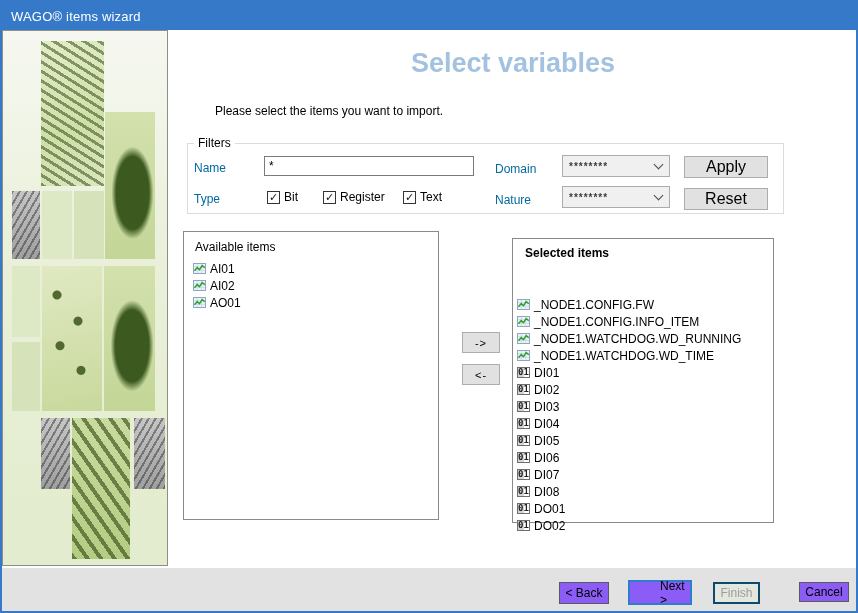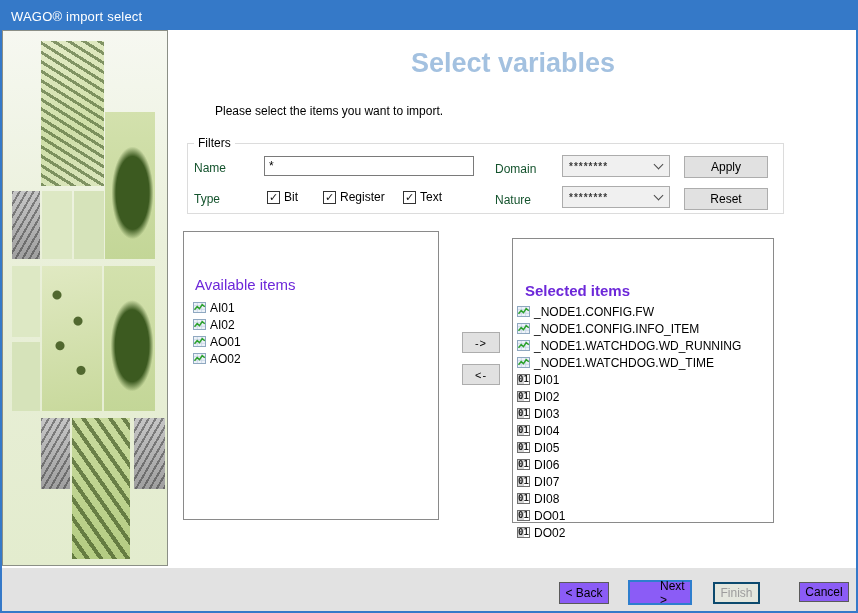--- a/index.html
+++ b/index.html
@@ -53,21 +53,21 @@
   }
   
   .groupbox {
     position:absolute; left:185px; top:141px; width:597px; height:71px;
     border:1px solid #dcdcdc;
   }
   .legend {
     position:absolute; left:6px; top:-8px; background:#fff; padding:0 4px;
     font-size:12px; color:#000;
   }
-  .flabel { position:absolute; font-size:12px; color:#14532d; }
+  .flabel { position:absolute; font-size:12px; color:#0369a1; }
   .tinput {
     position:absolute; left:262px; top:154px; width:210px; height:20px;
     border:1px solid #7a7a7a; font-size:12px; padding:1px 4px;
     font-family:"Liberation Sans", sans-serif; outline:none;
   }
   .combo {
     position:absolute; width:108px; height:22px;
     background:#f0f0f0; border:1px solid #acacac;
     display:flex; align-items:center; justify-content:space-between;
     padding:0 7px 0 6px; cursor:default;
@@ -76,31 +76,31 @@
   .chev { width:7px; height:7px; border-right:1.4px solid #4a4a4a;
     border-bottom:1.4px solid #4a4a4a; transform:rotate(45deg); margin-top:-4px; }
   .cbgroup { position:absolute; display:flex; align-items:center; font-size:12px; }
   .cbox {
     width:13px; height:13px; border:1px solid #333; background:#fff;
     display:inline-flex; align-items:center; justify-content:center;
     font-size:11px; line-height:11px; color:#111; margin-right:4px;
   }
   .btn {
     position:absolute; background:#e1e1e1; border:1px solid #adadad;
-    font-size:12px; color:#000; display:flex; align-items:center; justify-content:center;
+    font-size:16px; color:#000; display:flex; align-items:center; justify-content:center;
     font-family:"Liberation Sans", sans-serif; cursor:default;
   }
   
   .listbox { position:absolute; background:#fff; border:1px solid #8a8a8a; }
   .lb-avail { left:181px; top:229px; width:256px; height:289px; }
   .lb-sel   { left:510px; top:236px; width:262px; height:285px; }
-  .lheader { font-size:15px; color:#6d28d9; padding:8px 0 6px 11px;margin-top:36px; }
+  .lheader { font-size:12px; color:#000000; padding:8px 0 6px 11px; }
   .lb-sel .lheader { padding:7px 0 4px 12px;font-weight:bold; }
   .items { padding-left:9px; }
-  .lb-sel .items { padding-left:4px; }
+  .lb-sel .items { padding-left:4px;margin-top:32px; }
   .item { height:17px; display:flex; align-items:center; font-size:12px; color:#000; }
   .ticon { width:13px; height:11px; margin-right:4px; display:inline-flex; }
   .bicon {
     width:13px; height:11px; margin-right:4px; display:inline-flex;
     border:1px solid #6e6e6e; font:bold 9px/9px "DejaVu Sans Mono", monospace;
   }
   .bicon i { font-style:normal; width:50%; text-align:center; color:#222; }
   .bicon i:first-child { background:#d4d4d4; }
   .bicon i:last-child  { background:#fff; }
   .arrowbtn { width:38px; height:21px; font-size:11px; letter-spacing:1px; }
@@ -112,21 +112,21 @@
   }
   .fbtn.default { border:2px solid #2e7ece; }
   .fbtn.disabled { background:#e4e7de; border:2px solid #0c4a6e; color:#9d9d9d; }
 </style>
 </head>
 <body>
 
 <div id="win">
 
   <div class="titlebar">
-    <span>WAGO® import select</span>
+    <span>WAGO® items wizard</span>
   </div>
 
   <div class="sidebar">
     <div class="tile t-photo1" style="left:38px;top:10px;width:63px;height:145px;"></div>
     <div class="tile t-dark" style="left:102px;top:81px;width:50px;height:147px;"></div>
     <div class="tile t-gray" style="left:9px;top:160px;width:28px;height:68px;"></div>
     <div class="tile t-flat1" style="left:39px;top:160px;width:30px;height:68px;"></div>
     <div class="tile t-flat2" style="left:71px;top:160px;width:30px;height:68px;"></div>
     <div class="tile t-flat1" style="left:9px;top:235px;width:28px;height:71px;"></div>
     <div class="tile t-flat2" style="left:9px;top:311px;width:28px;height:69px;"></div>
@@ -203,30 +203,20 @@
       <div class="item">
         <span class="ticon">
             <svg width="13" height="11" viewBox="0 0 13 11">
               <rect x="0.5" y="0.5" width="12" height="10" fill="#edf2f9" stroke="#8fa8c0"></rect>
               <path d="M4.3 1v9M8.6 1v9M1 3.7h11M1 7.3h11" stroke="#c6d4e4" stroke-width="0.8" fill="none"></path>
               <polyline points="1.5,7.8 4.2,4.6 6.5,6.6 9.2,2.6 11.8,4.8" fill="none" stroke="#2ba12b" stroke-width="1.5"></polyline>
             </svg>
           </span>
         <span>AO01</span>
       </div>
-      <div class="item">
-        <span class="ticon">
-            <svg width="13" height="11" viewBox="0 0 13 11">
-              <rect x="0.5" y="0.5" width="12" height="10" fill="#edf2f9" stroke="#8fa8c0"></rect>
-              <path d="M4.3 1v9M8.6 1v9M1 3.7h11M1 7.3h11" stroke="#c6d4e4" stroke-width="0.8" fill="none"></path>
-              <polyline points="1.5,7.8 4.2,4.6 6.5,6.6 9.2,2.6 11.8,4.8" fill="none" stroke="#2ba12b" stroke-width="1.5"></polyline>
-            </svg>
-          </span>
-        <span>AO02</span>
-      </div>
     </div>
   </div>
 
   <div class="btn arrowbtn" style="left:460px;top:330px;">-&gt;</div>
   <div class="btn arrowbtn" style="left:460px;top:362px;">&lt;-</div>
 
   <div class="listbox lb-sel">
     <div class="lheader">Selected items</div>
     <div class="items">
       <div class="item">

